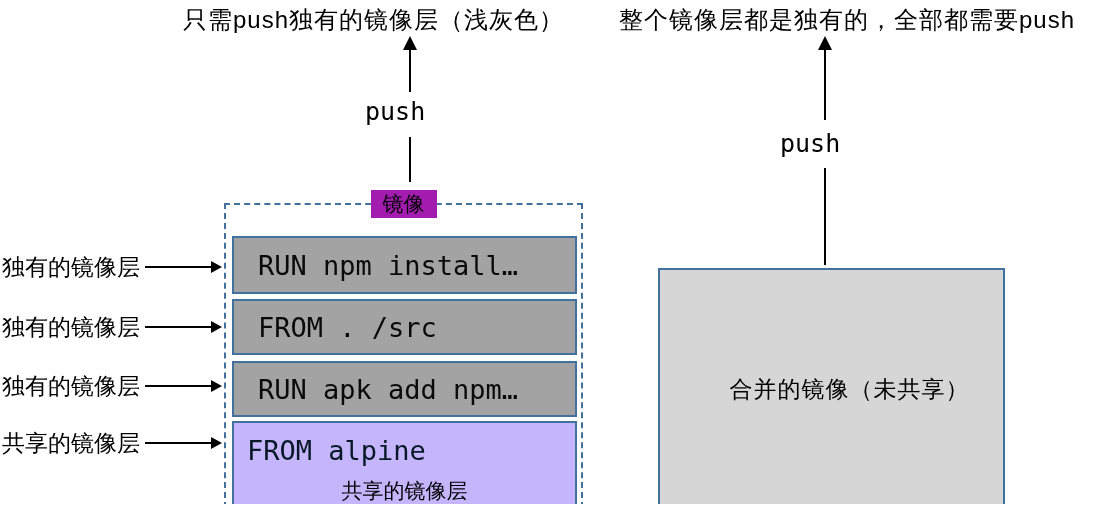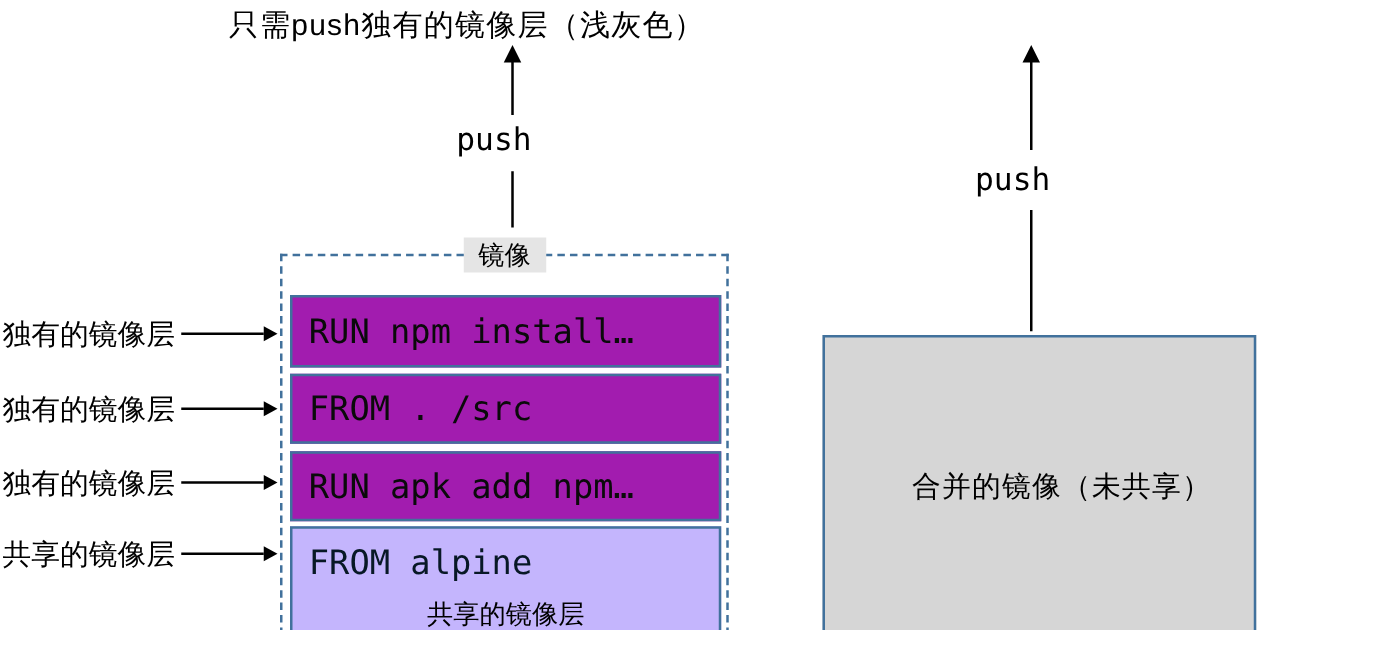--- a/index.html
+++ b/index.html
@@ -51,37 +51,37 @@
     position:absolute;
     left:224px;top:203px;
     width:359px;height:315px;
     border:2px dashed #41719C;
     box-sizing:border-box;
   }
   #image-group-legend{
     position:absolute;
     top:-15px;left:50%;
     transform:translateX(-50%);
-    background:#e5e5e5;
+    background:#a21caf;
     padding:0 12px;
     font-size:21px;
     white-space:nowrap;
   }
   .layer{
     position:absolute;
     left:6px;width:345px;
     box-sizing:border-box;
-    background:#a21caf;
+    background:#a3a3a3;
     border:2px solid #41719C;
     display:flex;
     align-items:center;
     font-family:"DejaVu Sans Mono","Liberation Mono",monospace;
     font-size:27px;
     color:#0a0a0a;
-    padding-left:13px;
+    padding-left:24px;
     white-space:nowrap;
   }
   #layer-1{top:31px;height:58px;}
   #layer-2{top:94px;height:56px;}
   #layer-3{top:156px;height:56px;}
   #layer-4{
     top:216px;height:92px;
     background:#c4b5fd;
     display:block;
     padding:0;
@@ -146,20 +146,21 @@
     white-space:nowrap;
     padding-left:36px;
   }
 </style>
 </head>
 <body>
 
 <div id="canvas">
 
   <div class="heading" id="heading-left">只需push独有的镜像层（浅灰色）</div>
+  <div class="heading" id="heading-right">整个镜像层都是独有的，全部都需要push</div>
 
   <div class="arrowhead-up" id="arrowhead-left"></div>
   <div class="vline" id="line-left-upper"></div>
   <div class="push-label" id="push-left">push</div>
   <div class="vline" id="line-left-lower"></div>
 
   <div class="arrowhead-up" id="arrowhead-right"></div>
   <div class="vline" id="line-right-upper"></div>
   <div class="push-label" id="push-right">push</div>
   <div class="vline" id="line-right-lower"></div>

